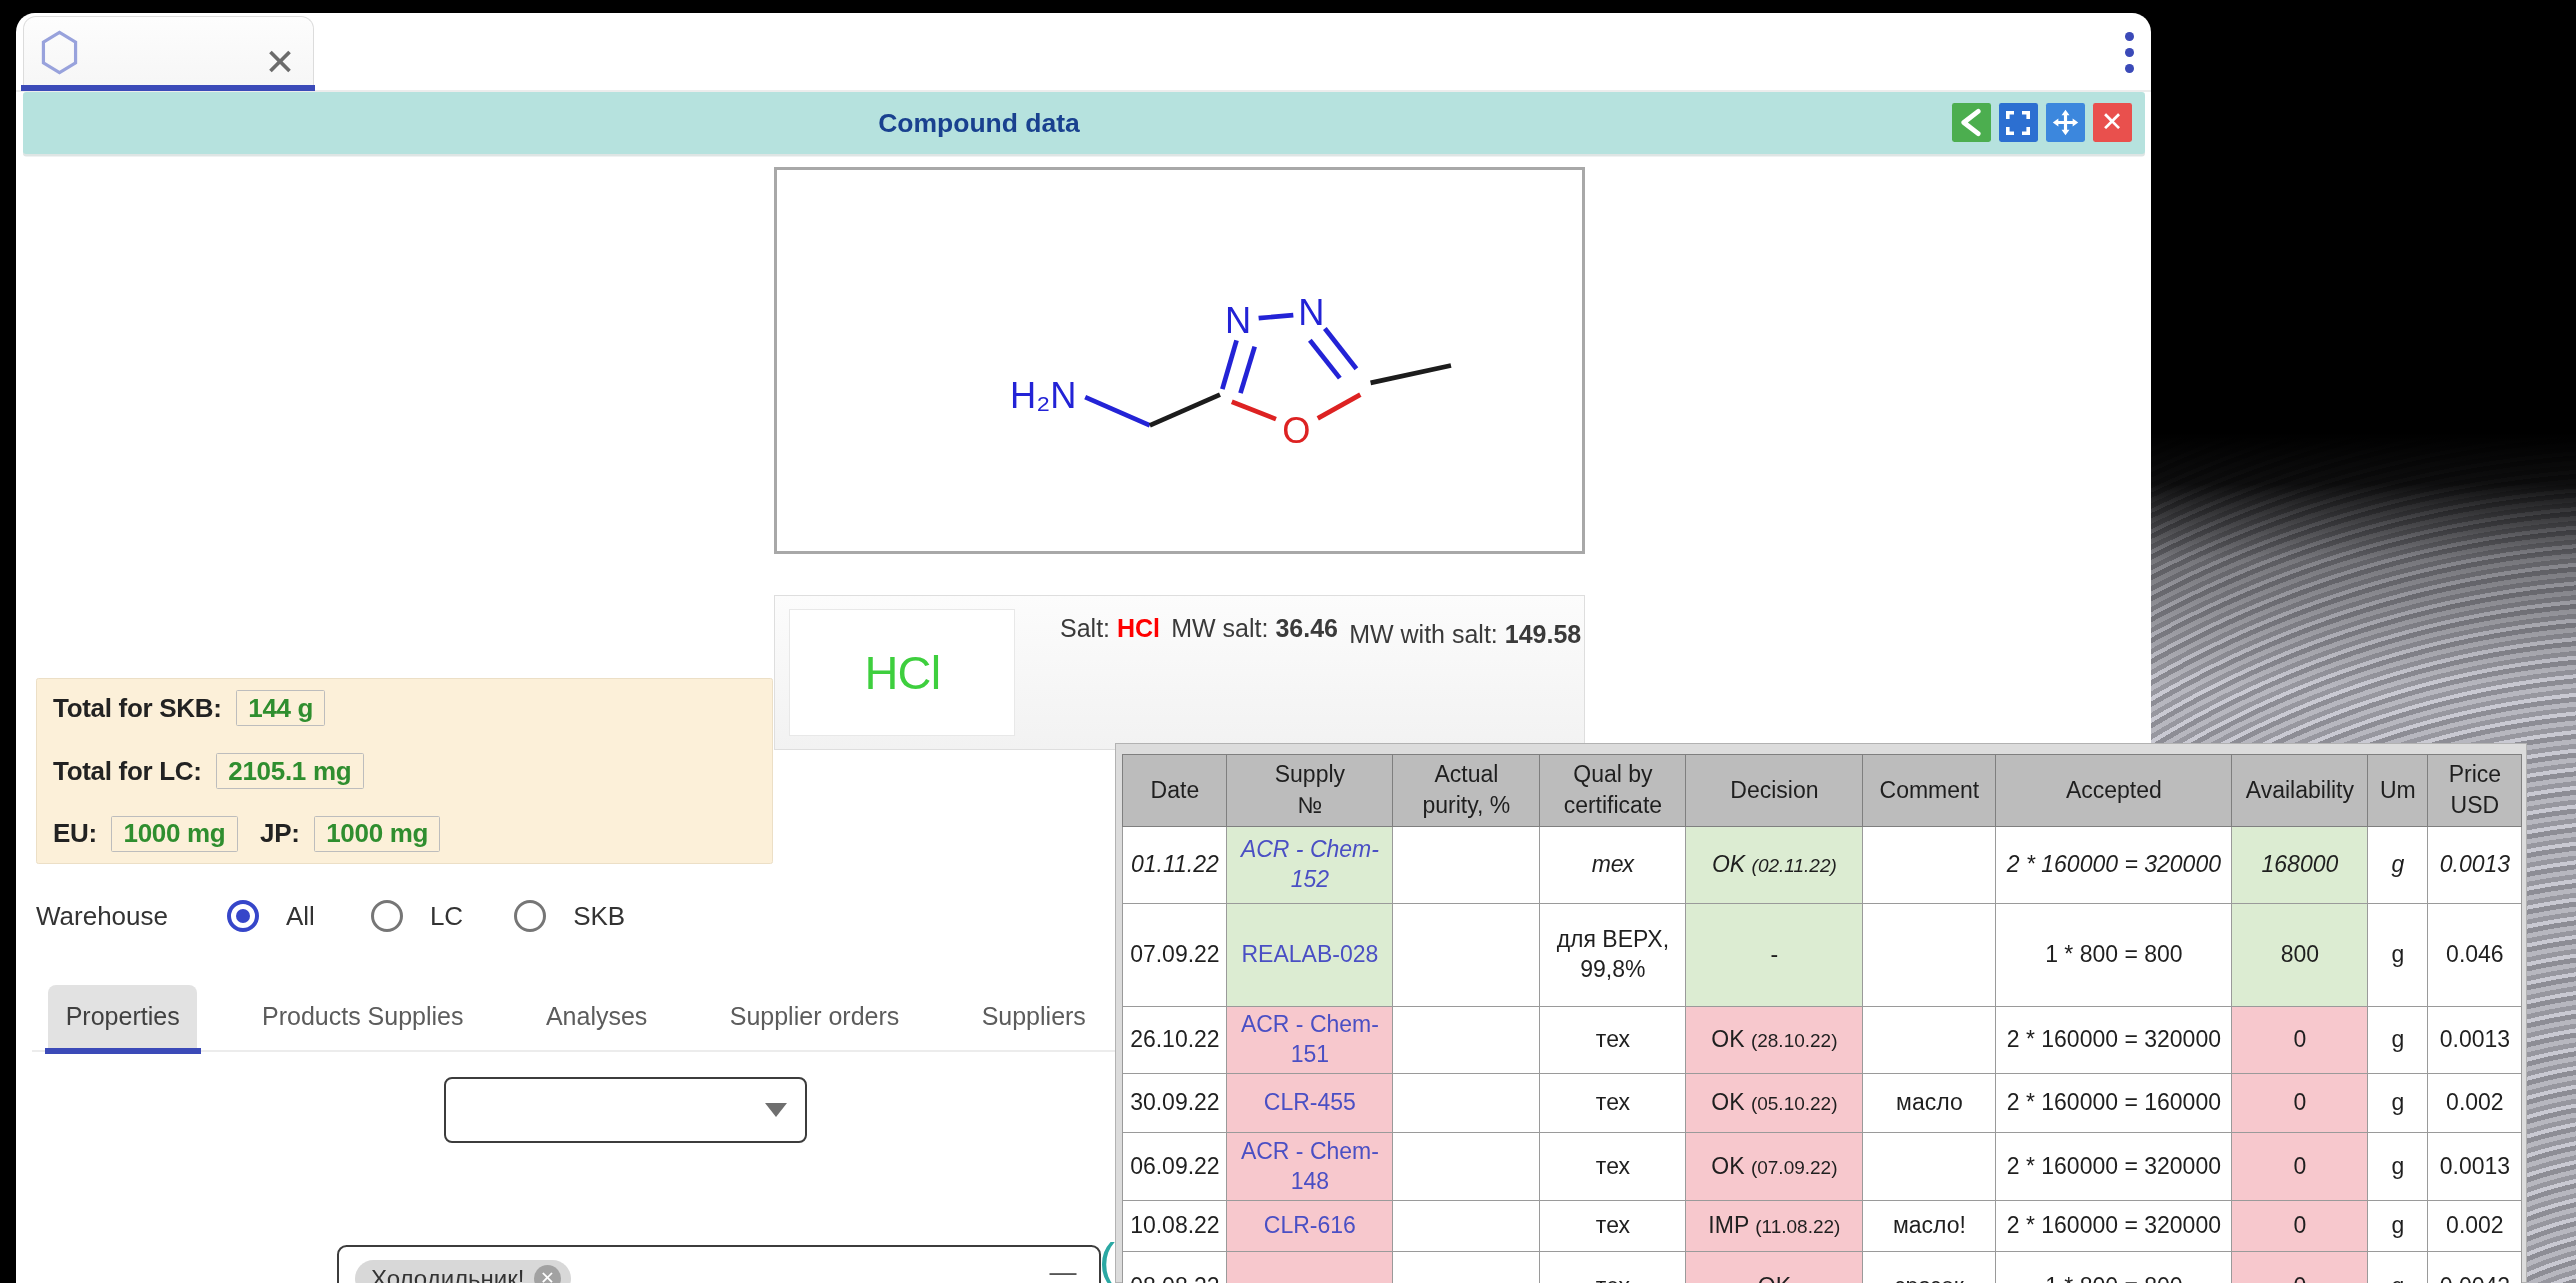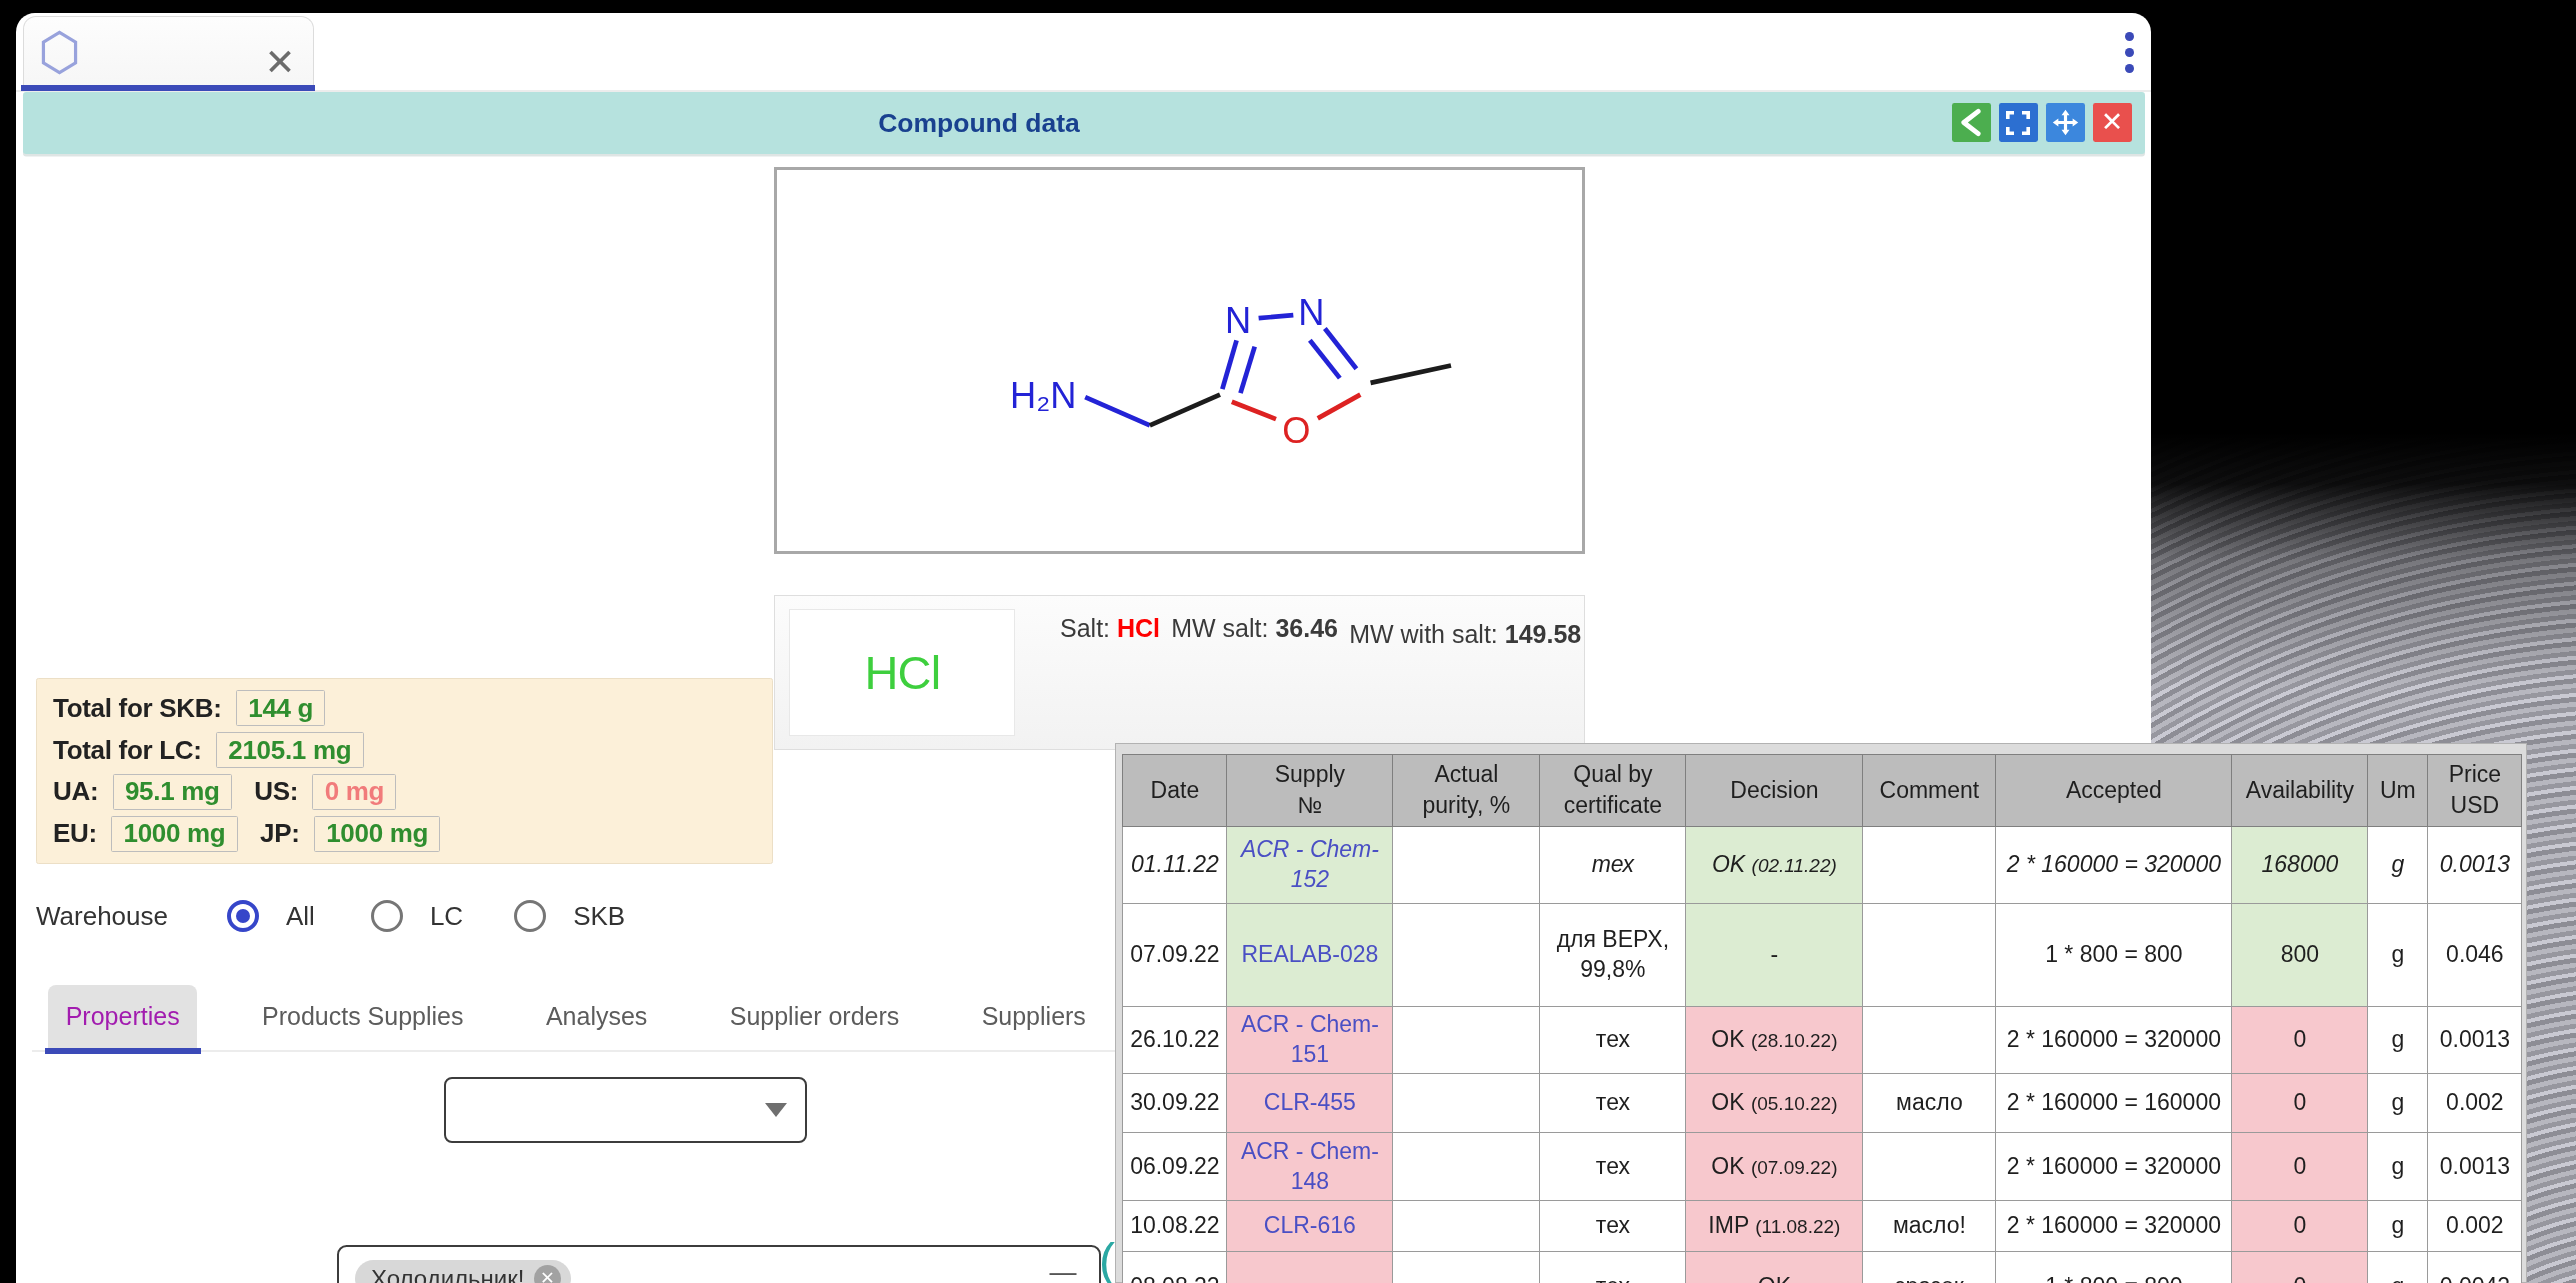--- a/index.html
+++ b/index.html
@@ -53,21 +53,21 @@
   .chip.redv{color:#f17b7b}
 
   .wh-row{left:36px;top:892px;height:48px;display:flex;align-items:center;gap:27px;font-size:26px;color:#333;z-index:2}
   .radio{width:32px;height:32px;border-radius:50%;border:3.2px solid #767676;background:#fff;display:inline-block;position:relative}
   .radio.sel{border:4px solid #3646c9}
   .radio.sel::after{content:"";position:absolute;left:50%;top:50%;width:14.4px;height:14.4px;margin:-7.2px 0 0 -7.2px;border-radius:50%;background:#3646c9}
 
   
   .tabs{left:48px;top:985px;height:63px;display:flex;gap:47px;align-items:stretch;z-index:2;font-size:25px;color:#5c5c5c}
   .tabitem{display:flex;align-items:center;padding:0 17.7px;position:relative;white-space:nowrap}
-  .tabitem.active{background:#e2e2e2;border-radius:8px 8px 0 0;color:#a21caf}
+  .tabitem.active{background:#e2e2e2;border-radius:8px 8px 0 0;color:#404040}
   .tabitem.active::after{content:"";position:absolute;left:-3.2px;right:-3.2px;bottom:-6.4px;height:6.4px;background:#3b4ab8}
   .tabs-base{left:32px;top:1050px;width:2103px;height:1.6px;background:#ececec;z-index:1}
 
   
   .plabel{font-size:25px;color:#3a3a3a;white-space:nowrap}
   .pbold{font-weight:bold;color:#111}
   .selectbox{left:444px;top:1077px;width:363px;height:66px;border:2.4px solid #3c3c3c;border-radius:8px;background:#fff;z-index:2}
   .selectbox .caret{position:absolute;right:17.7px;top:24px;width:0;height:0;border-left:11.2px solid transparent;
     border-right:11.2px solid transparent;border-top:14.4px solid #6f6f6f}
   .dinput{height:66px;background:#ededed;border:0.8px solid #d7d7d7;border-bottom:2.4px dotted #8f8f8f;border-radius:4.8px;
@@ -192,26 +192,20 @@
   </div>
 
   <div class="abs totals">
     <div class="trow">
       <span>Total for SKB:</span>
       <span class="chip">144 g</span>
     </div>
     <div class="trow">
       <span>Total for LC:</span>
       <span class="chip">2105.1 mg</span>
-    </div>
-    <div class="trow">
-      <span>UA:</span>
-      <span class="chip">95.1 mg</span>
-      <span style="margin-left:8px">US:</span>
-      <span class="chip redv">0 mg</span>
     </div>
     <div class="trow">
       <span>EU:</span>
       <span class="chip">1000 mg</span>
       <span style="margin-left:8px">JP:</span>
       <span class="chip">1000 mg</span>
     </div>
   </div>
 
   <div class="abs wh-row">

